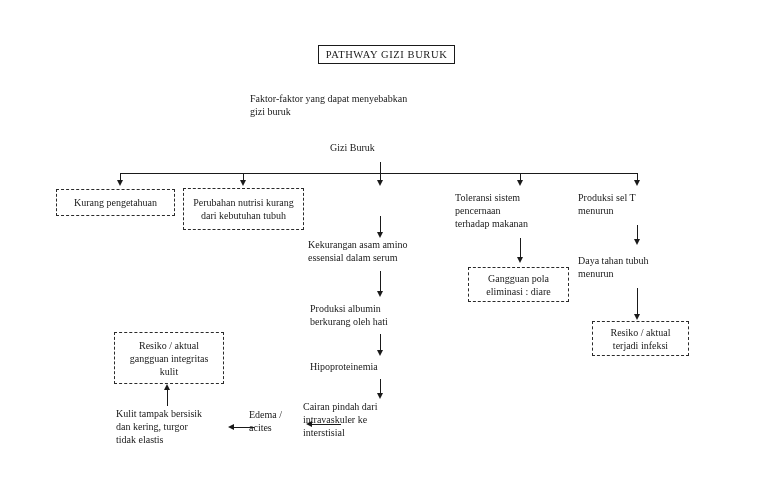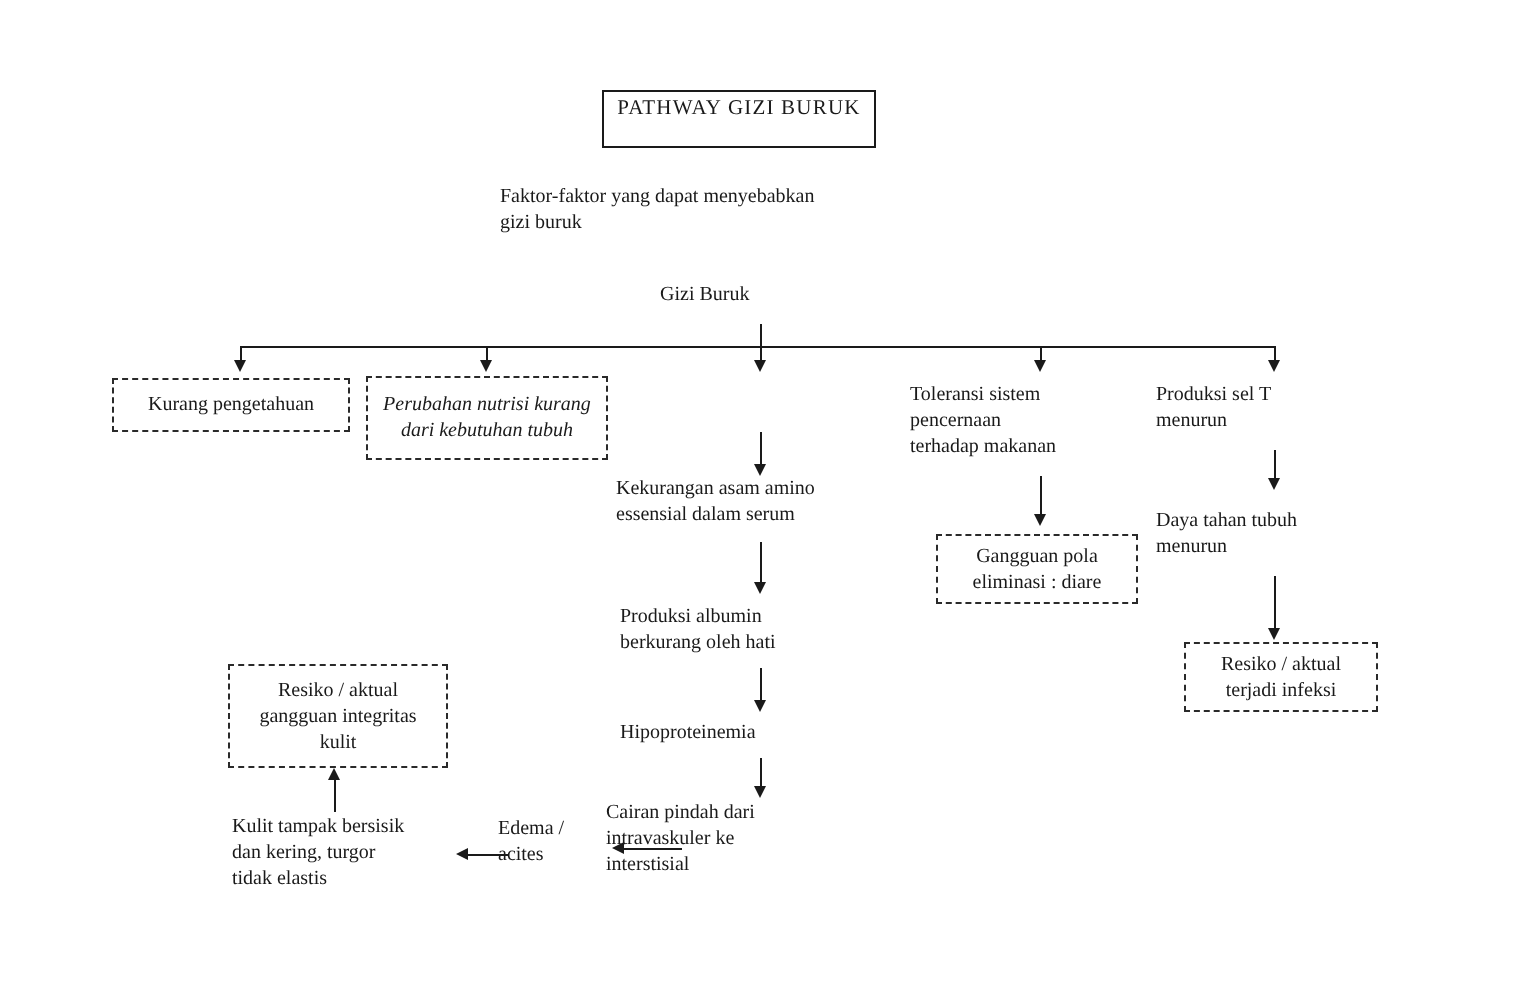--- a/index.html
+++ b/index.html
@@ -51,21 +51,21 @@
     position:absolute;width:0;height:0;
     border-top:3px solid transparent;border-bottom:3px solid transparent;
     border-right:6px solid #1a1a1a;
   }
 </style>
 </head>
 <body>
 
 <div id="stage">
 
-  <div class="solidbox" style="left:301px;top:45px;width:137px;height:29px;">
+  <div class="solidbox" style="left:318px;top:45px;width:137px;height:19px;">
     <span>PATHWAY GIZI BURUK</span>
   </div>
 
   <div class="node" style="left:250px;top:92px;width:250px;">Faktor-faktor yang dapat menyebabkan
 gizi buruk</div>
 
   <div class="node" style="left:330px;top:141px;width:100px;">Gizi Buruk</div>
 
   <div class="vline" style="left:380px;top:162px;height:18px;"></div>
   <div class="ah-down" style="left:377px;top:180px;"></div>
@@ -78,21 +78,21 @@
   <div class="ah-down" style="left:240px;top:180px;"></div>
 
   <div class="vline" style="left:520px;top:173px;height:7px;"></div>
   <div class="ah-down" style="left:517px;top:180px;"></div>
 
   <div class="vline" style="left:637px;top:173px;height:7px;"></div>
   <div class="ah-down" style="left:634px;top:180px;"></div>
 
   <div class="dashbox" style="left:56px;top:189px;width:119px;height:27px;">Kurang pengetahuan</div>
 
-  <div class="dashbox" style="left:183px;top:188px;width:121px;height:42px;font-style:italic;">Perubahan nutrisi kurang
+  <div class="dashbox" style="left:183px;top:188px;width:121px;height:42px;">Perubahan nutrisi kurang
 dari kebutuhan tubuh</div>
 
 
   <div class="vline" style="left:380px;top:216px;height:16px;"></div>
   <div class="ah-down" style="left:377px;top:232px;"></div>
 
   <div class="node" style="left:308px;top:238px;width:145px;">Kekurangan asam amino
 essensial dalam serum</div>
 
   <div class="vline" style="left:380px;top:271px;height:20px;"></div>

